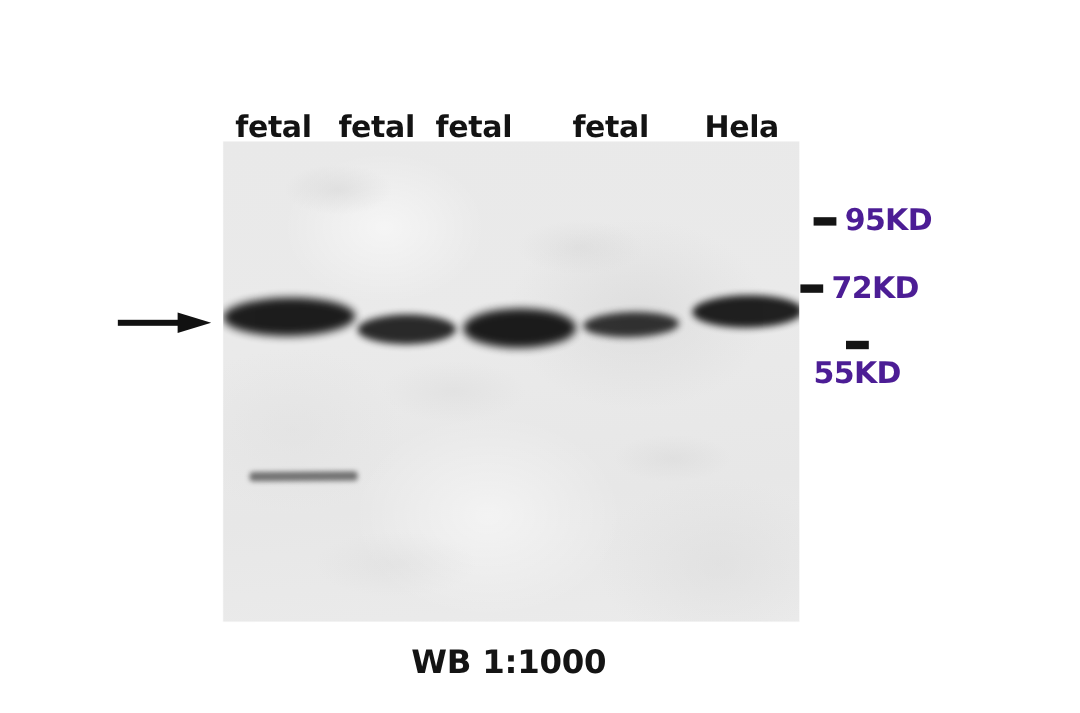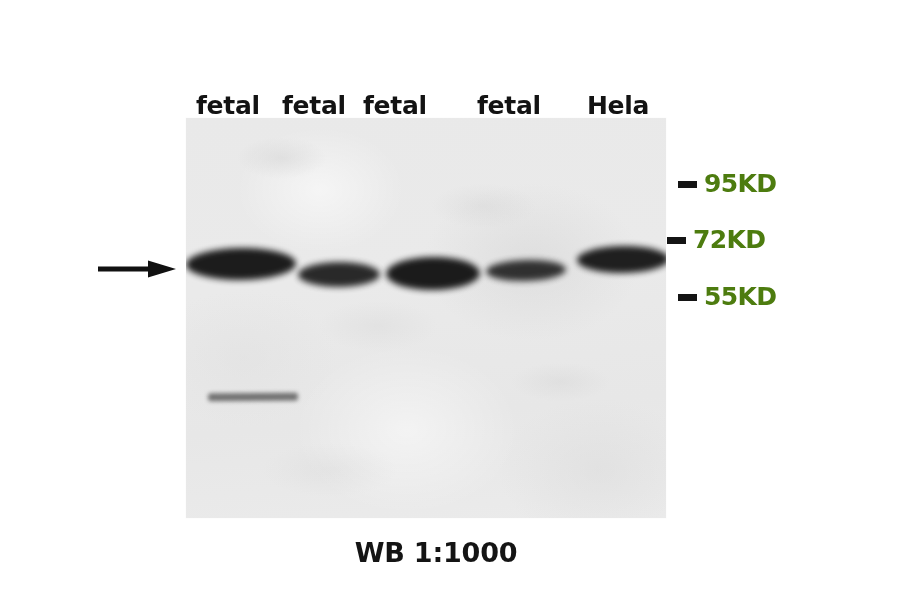--- a/index.html
+++ b/index.html
@@ -88,38 +88,38 @@
     width: 19px;
     height: 7px;
     background: #141414;
     flex: none;
   }
   .mw-text {
     font-family: "DejaVu Sans", sans-serif;
     font-weight: 700;
     font-size: 25px;
     line-height: 26px;
-    color: #4d7c0f;
+    color: #4c1d95;
     letter-spacing: -0.6px;
     white-space: pre;
   }
 
   
   #arrow {
     position: absolute;
     left: 98px;
     top: 260px;
     width: 78px;
     height: 18px;
   }
 
   
   #caption {
     position: absolute;
-    left: 16px;
+    left: 4px;
     top: 536px;
     width: 840px;
     text-align: center;
     font-family: "DejaVu Sans", sans-serif;
     font-weight: 700;
     font-size: 27px;
     line-height: 34px;
     letter-spacing: -0.2px;
     color: #141414;
     white-space: pre;
@@ -174,21 +174,21 @@
   <div class="mw-marker" style="left:678px; top:171px;">
     <span class="mw-dash"></span>
     <span class="mw-text">95KD</span>
   </div>
 
   <div class="mw-marker" style="left:667px; top:227px;">
     <span class="mw-dash"></span>
     <span class="mw-text">72KD</span>
   </div>
 
-  <div class="mw-marker" style="left:678px; top:284px;">
+  <div class="mw-marker" style="left:678px; top:284px;flex-direction:column;">
     <span class="mw-dash"></span>
     <span class="mw-text">55KD</span>
   </div>
 
 
   <div id="caption">WB 1:1000</div>
 
 </div>
 
 </body></html>

